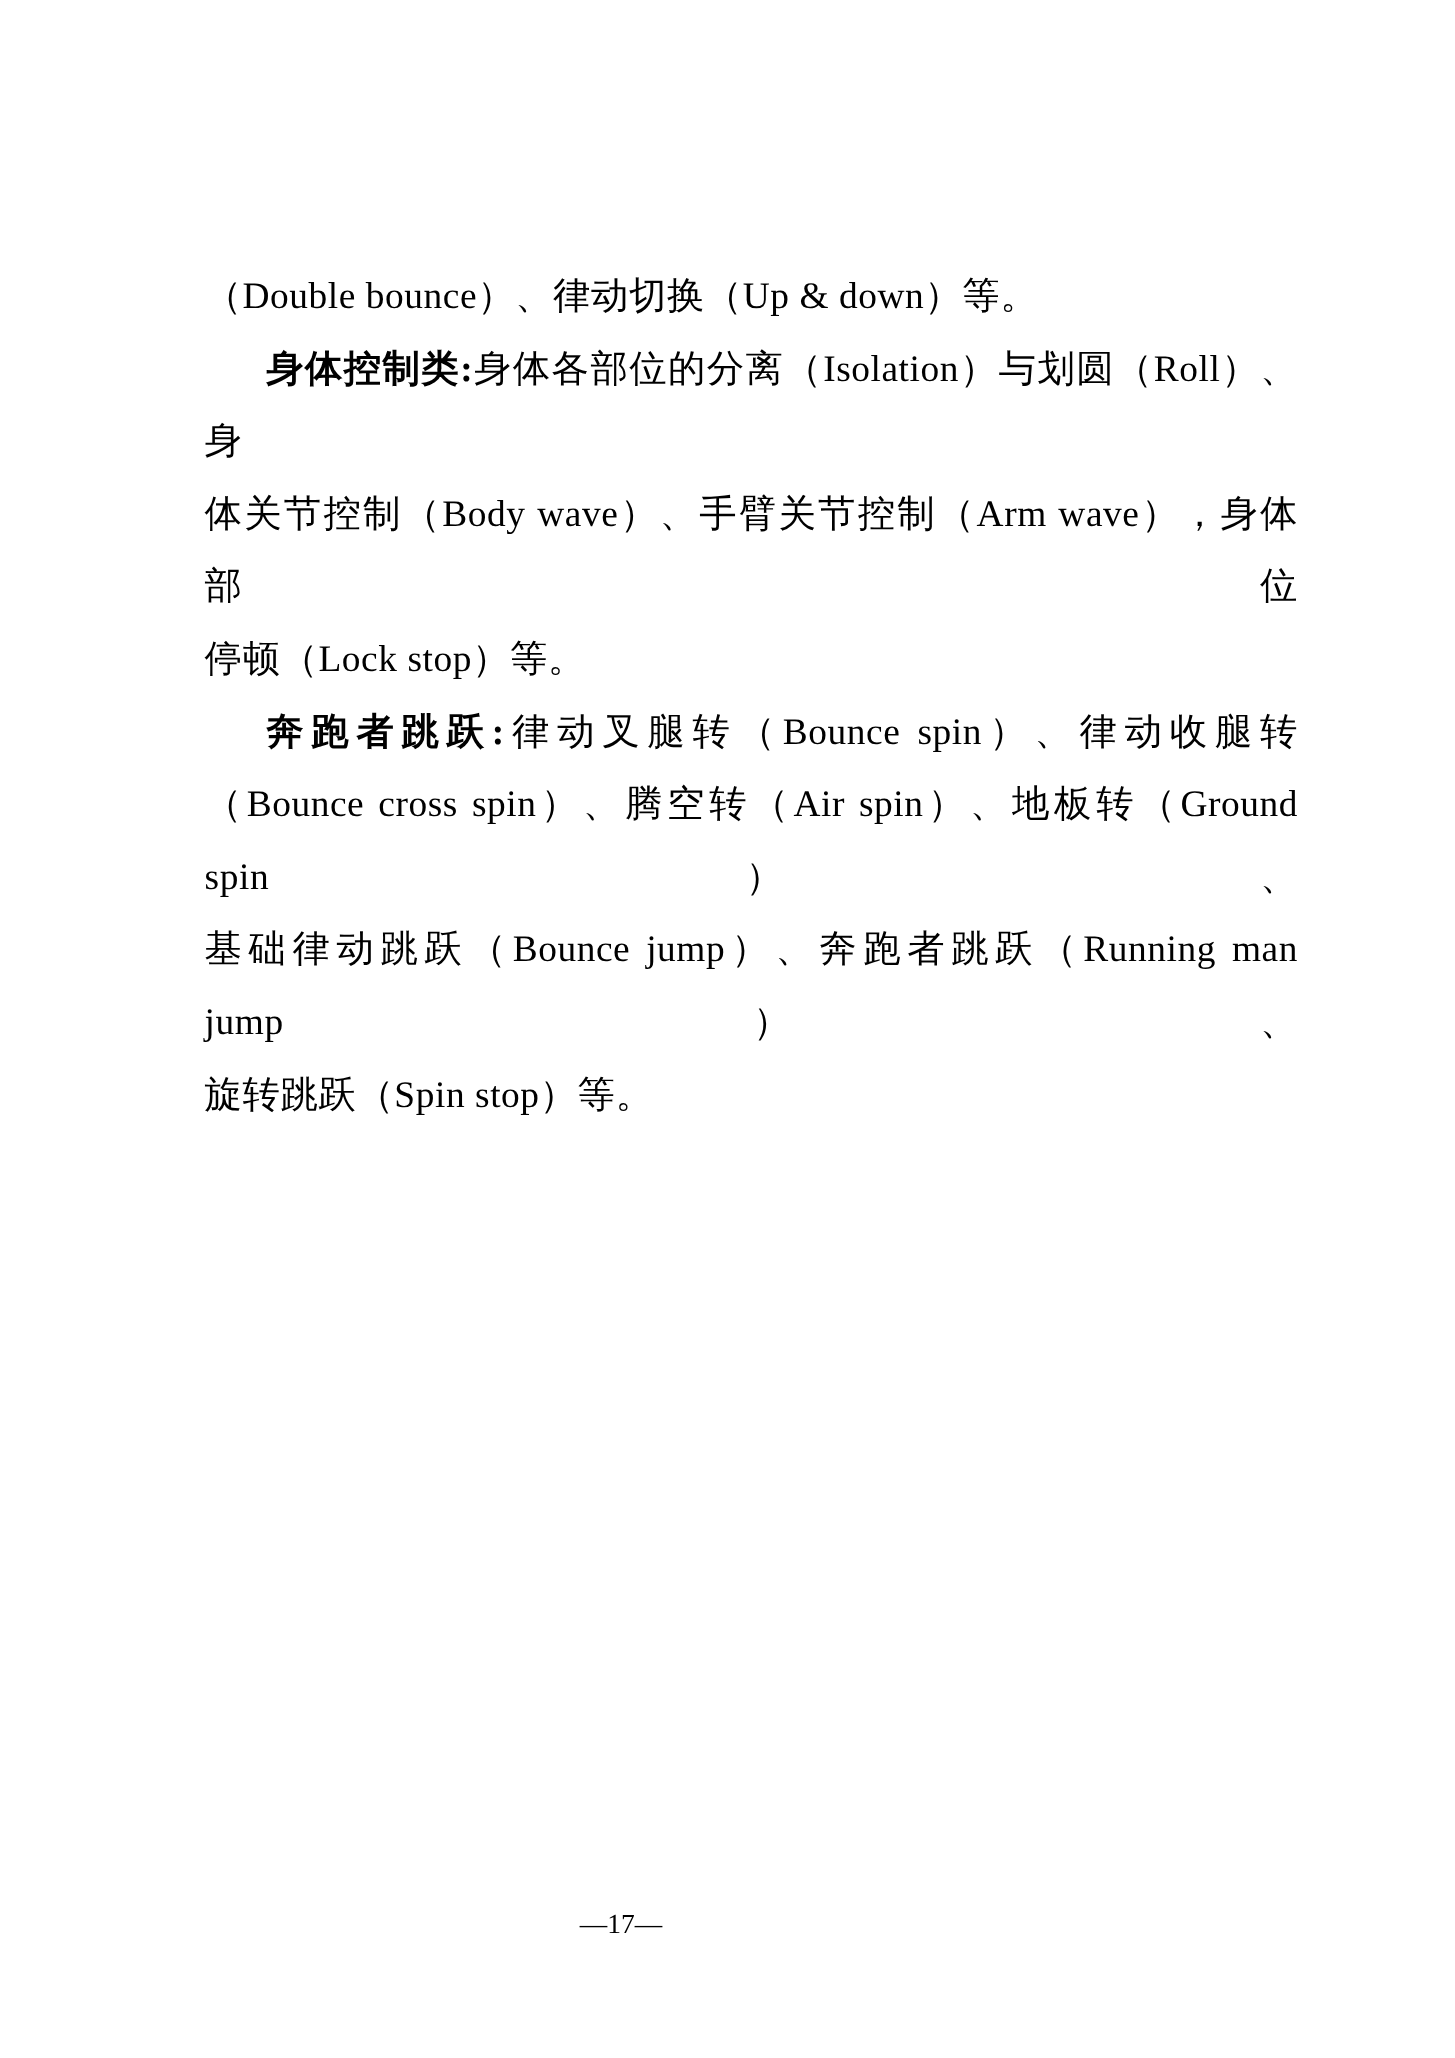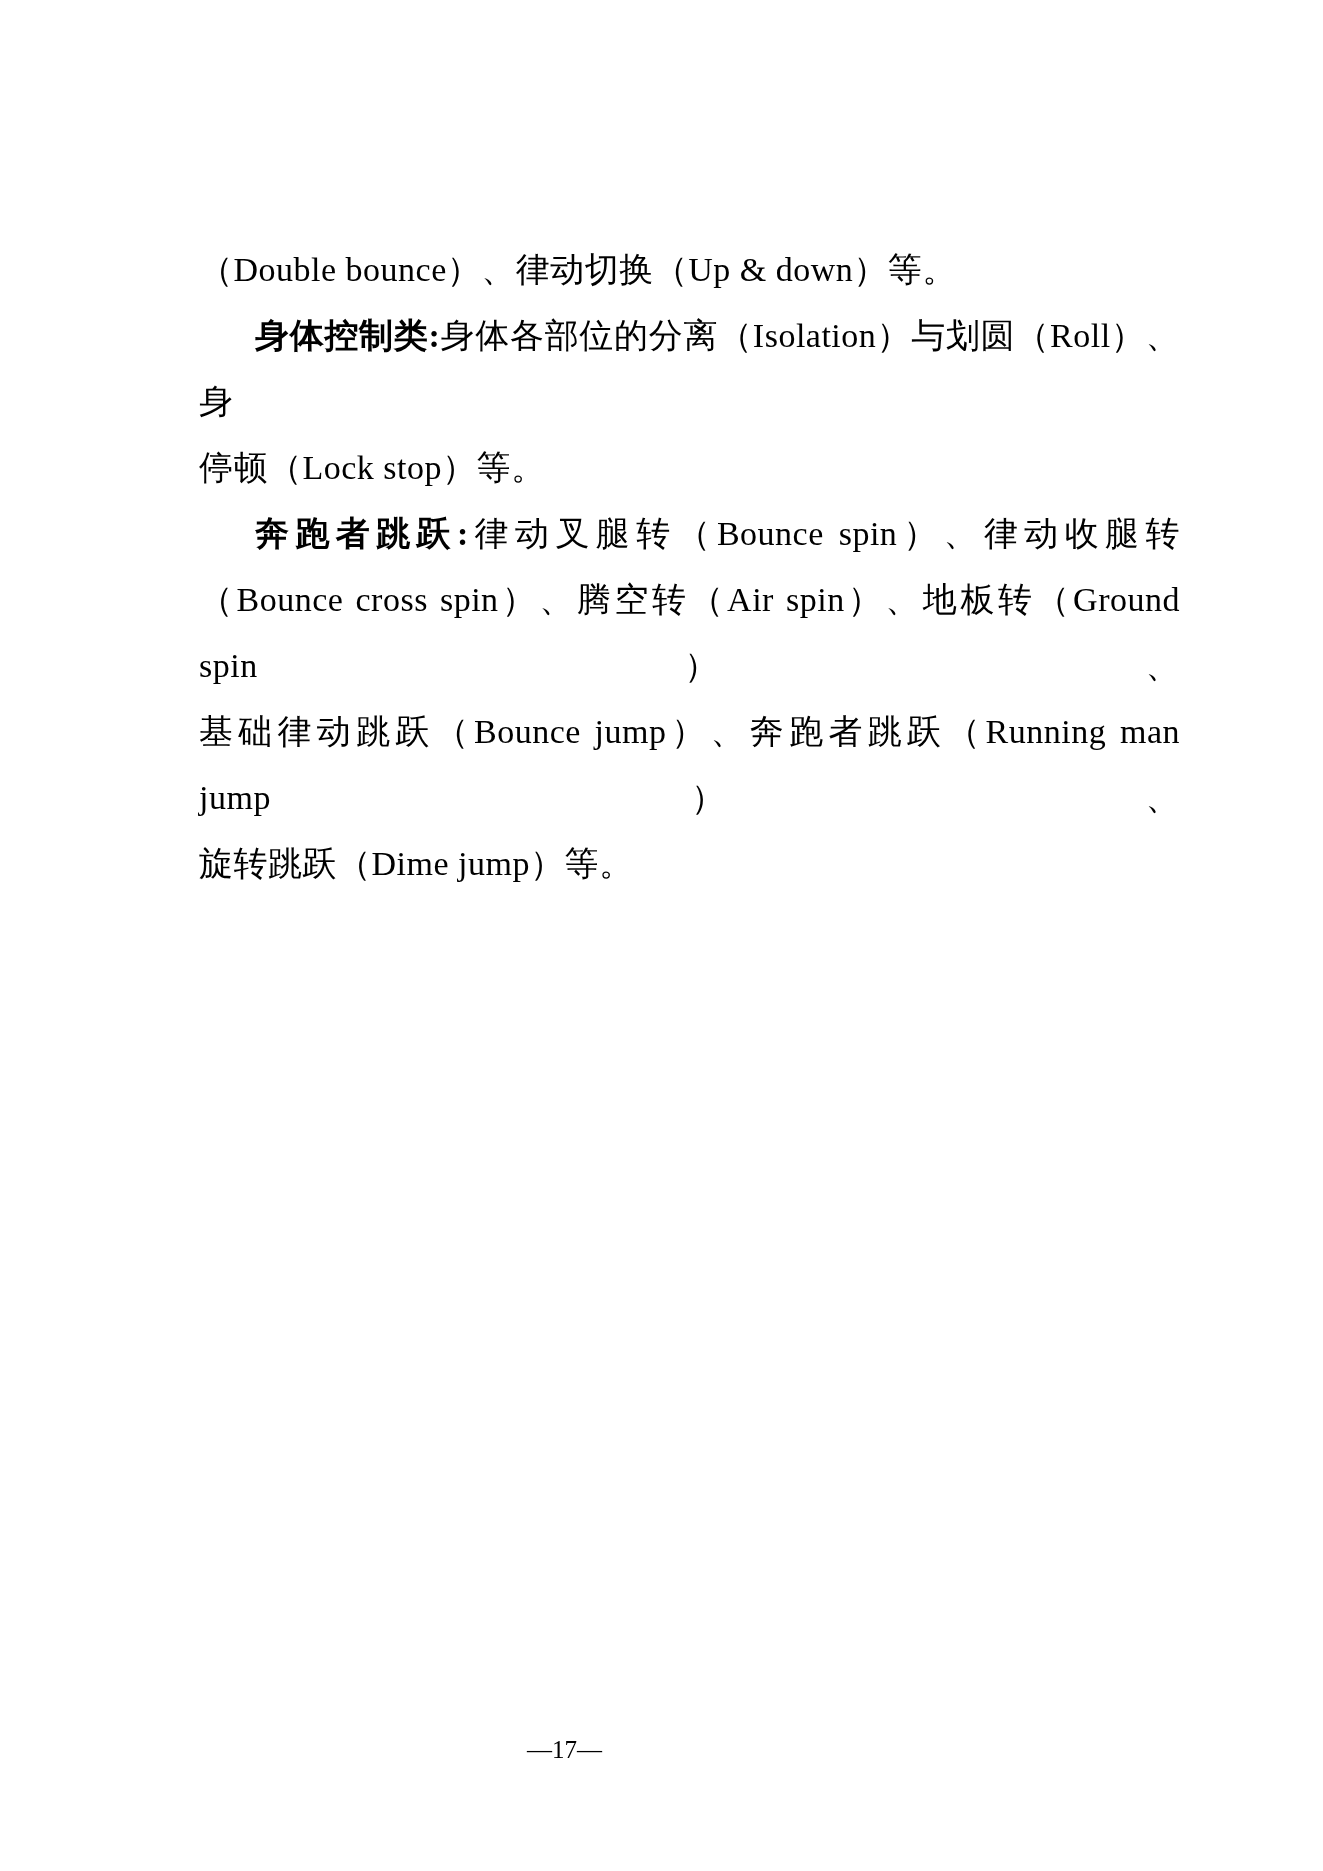--- a/index.html
+++ b/index.html
@@ -21,21 +21,20 @@
     top: 237px;
     width: 994px;
     font-size: 34px;
     line-height: 66px;
     color: #000000;
     letter-spacing: 0.5px;
   }
   .line {
     display: block;
     white-space: normal;
-    margin-left: 13px;
   }
   .line.justify {
     text-align: justify;
     text-align-last: justify;
   }
   .line.indent {
     text-indent: 56px;
   }
   .heading {
     font-weight: bold;
@@ -55,29 +54,30 @@
 <body>
 
 <div class="page">
 
   <div class="content">
 
     <div class="line"><span>（Double bounce）、律动切换（Up &amp; down）等。</span></div>
 
     <div class="line justify indent"><span class="heading">身体控制类:</span><span>身体各部位的分离（Isolation）与划圆（Roll）、身</span></div>
 
+    <div class="line justify"><span>体关节控制（Body wave）、手臂关节控制（Arm wave），身体部位</span></div>
 
 
     <div class="line"><span>停顿（Lock stop）等。</span></div>
 
     <div class="line justify indent"><span class="heading">奔跑者跳跃:</span><span>律动叉腿转（Bounce spin）、律动收腿转</span></div>
 
     <div class="line justify"><span>（Bounce cross spin）、腾空转（Air spin）、地板转（Ground spin）、</span></div>
 
     <div class="line justify"><span>基础律动跳跃（Bounce jump）、奔跑者跳跃（Running man jump）、</span></div>
 
-    <div class="line"><span>旋转跳跃（Dime jump）等。</span></div>
+    <div class="line"><span>旋转跳跃（Spin stop）等。</span></div>
 
   </div>
 
   <div class="footer">—17—</div>
 
 </div>
 
 </body></html>

